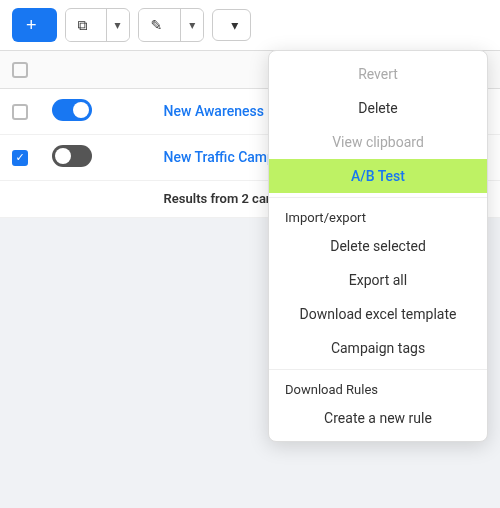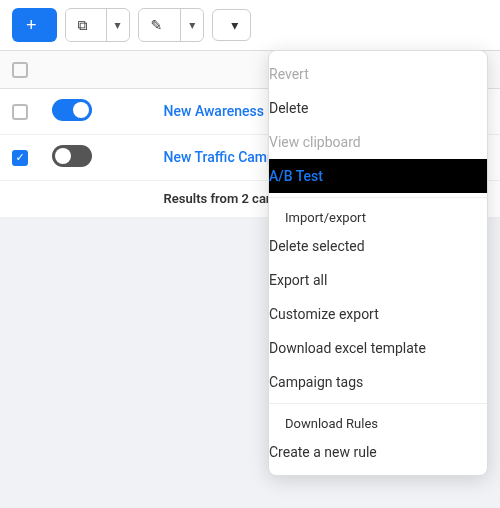--- a/index.html
+++ b/index.html
@@ -188,33 +188,34 @@
       background: #fff;
       border: 1px solid #ddd;
       border-radius: 8px;
       box-shadow: 0 4px 20px rgba(0,0,0,0.15);
       width: 220px;
       z-index: 100;
       padding: 6px 0;
     }
 
     .menu-item {
-      padding: 9px 0;
+      padding: 9px 8px;
       cursor: pointer;
       font-size: 14px;
       color: #333;
       display: block;
       white-space: nowrap;
+      text-align: center;
     }
     .menu-item.disabled {
       color: #aaa;
       cursor: default;
     }
     .menu-item.active {
-      background: #000000;
+      background: #bef264;
       color: #1877f2;
       font-weight: 500;
     }
     .menu-section-header {
       padding: 8px 16px 4px;
       font-size: 13px;
       font-weight: 400;
       color: #333;
       display: block;
     }
@@ -304,19 +305,18 @@
 
 <div class="dropdown-menu" id="dropdown-menu">
 <div class="menu-item disabled">Revert</div>
     <div class="menu-item">Delete</div>
     <div class="menu-item disabled">View clipboard</div>
     <div class="menu-item active">A/B Test</div>
     <div class="menu-divider"></div>
     <span class="menu-section-header">Import/export</span>
     <div class="menu-item">Delete selected</div>
     <div class="menu-item">Export all</div>
-    <div class="menu-item">Customize export</div>
     <div class="menu-item">Download excel template</div>
     <div class="menu-item">Campaign tags</div>
     <div class="menu-divider"></div>
     <span class="menu-section-header">Download Rules</span>
     <div class="menu-item">Create a new rule</div>
   </div>
 
 </body></html>

